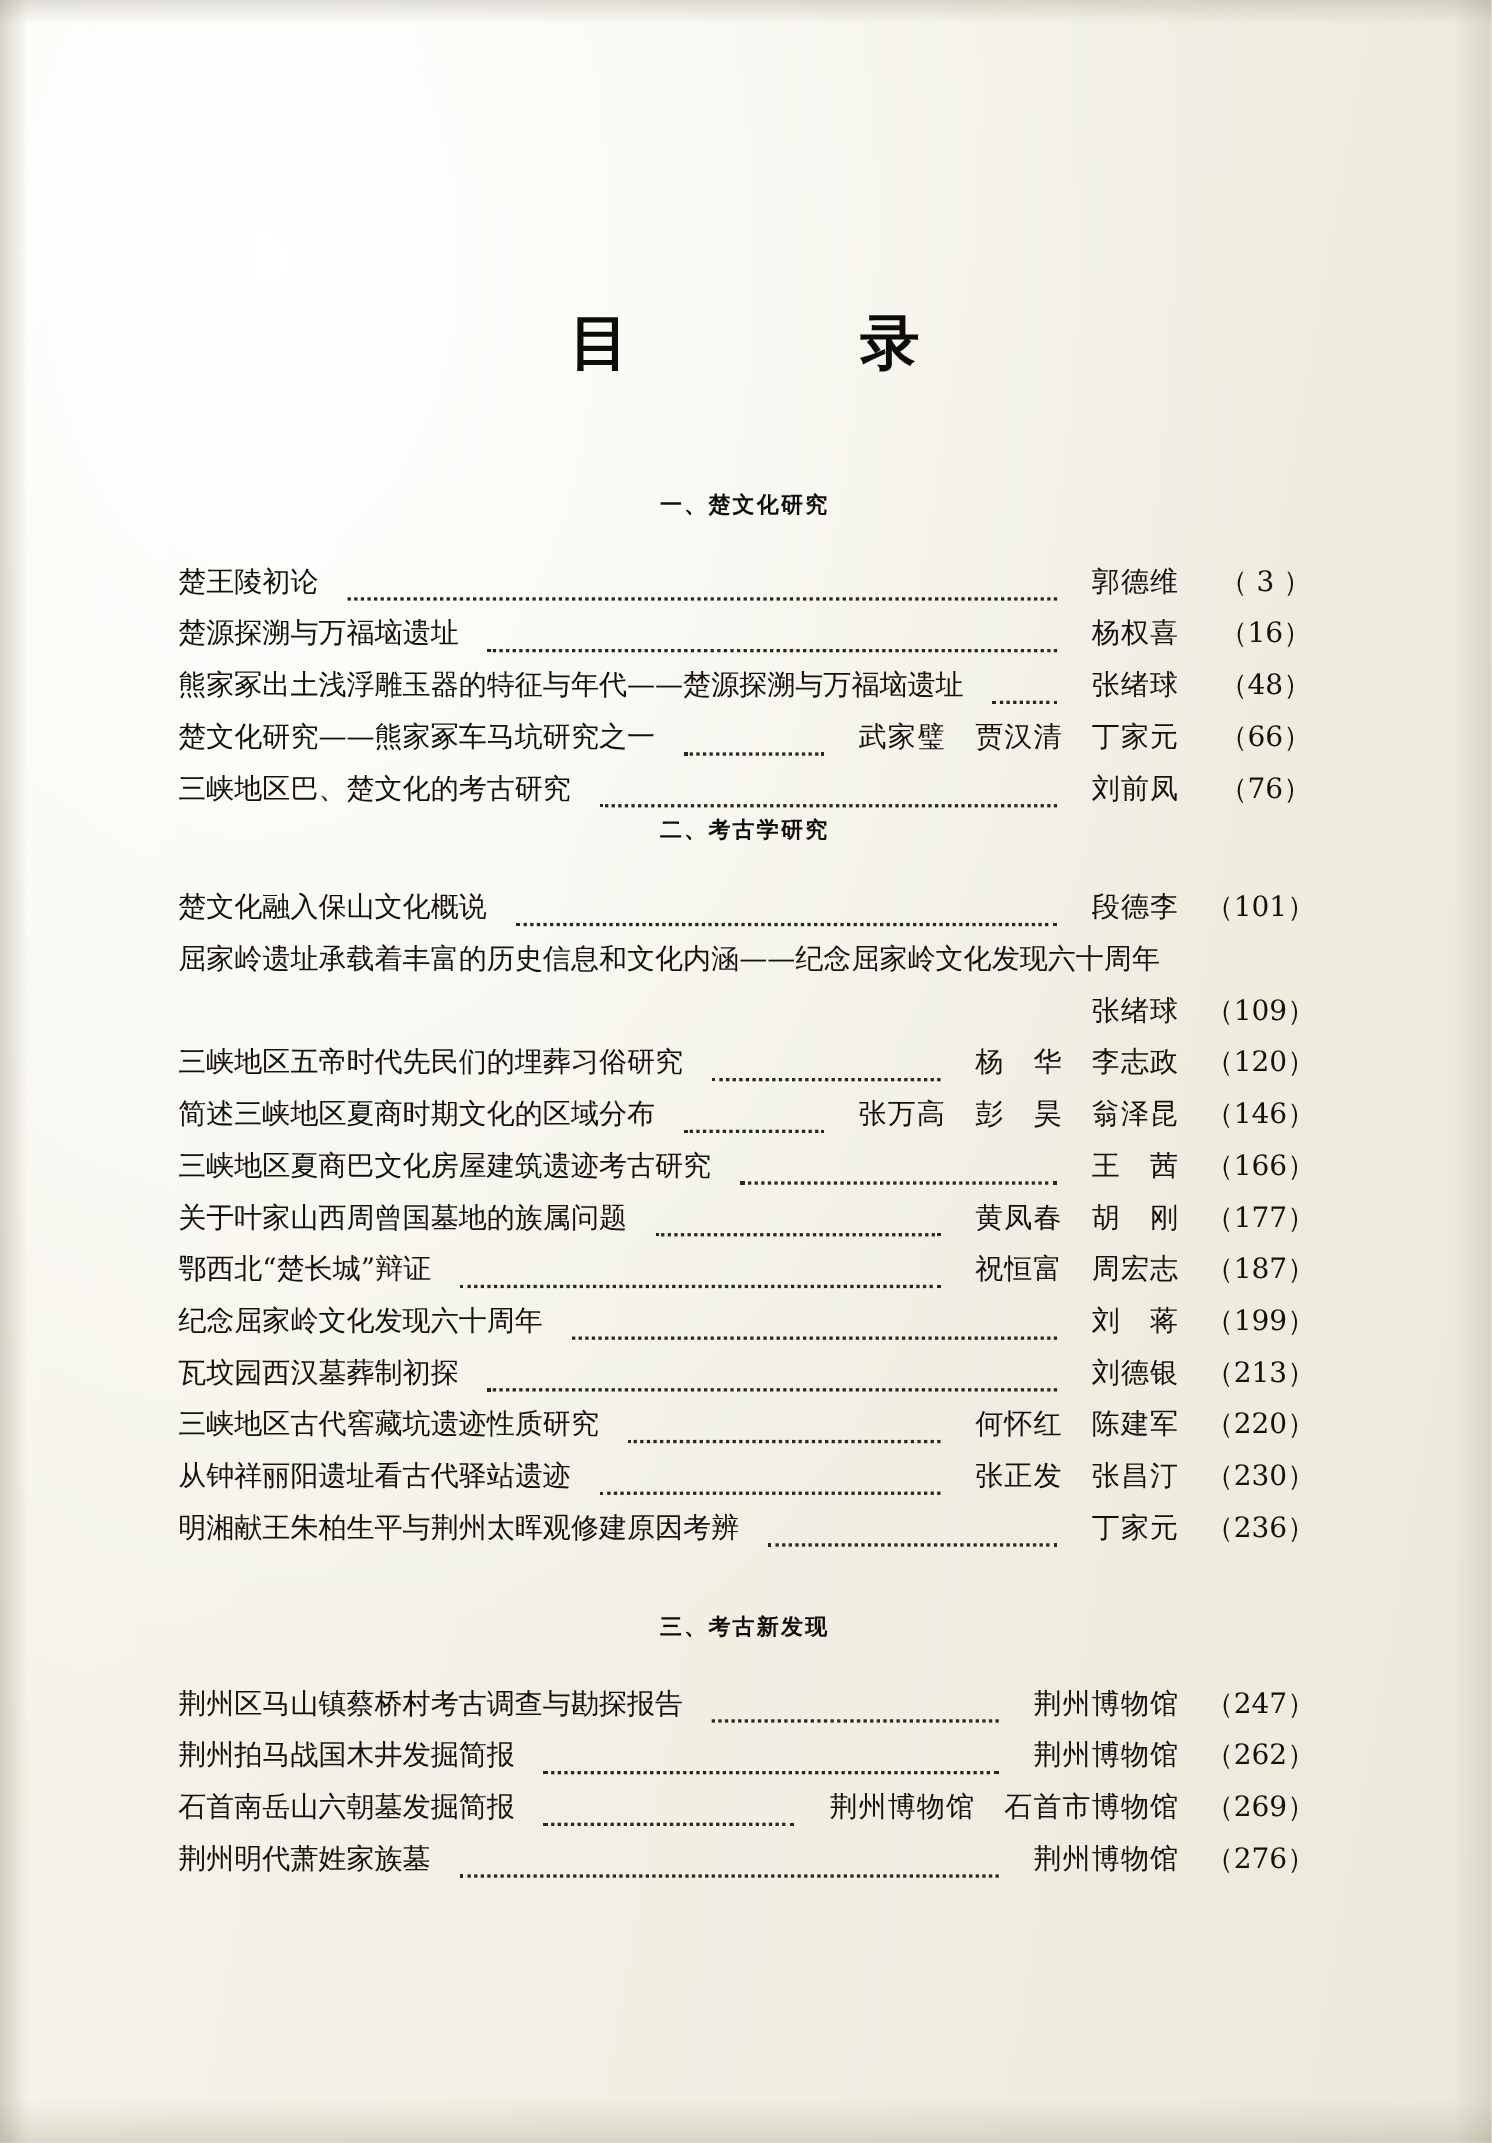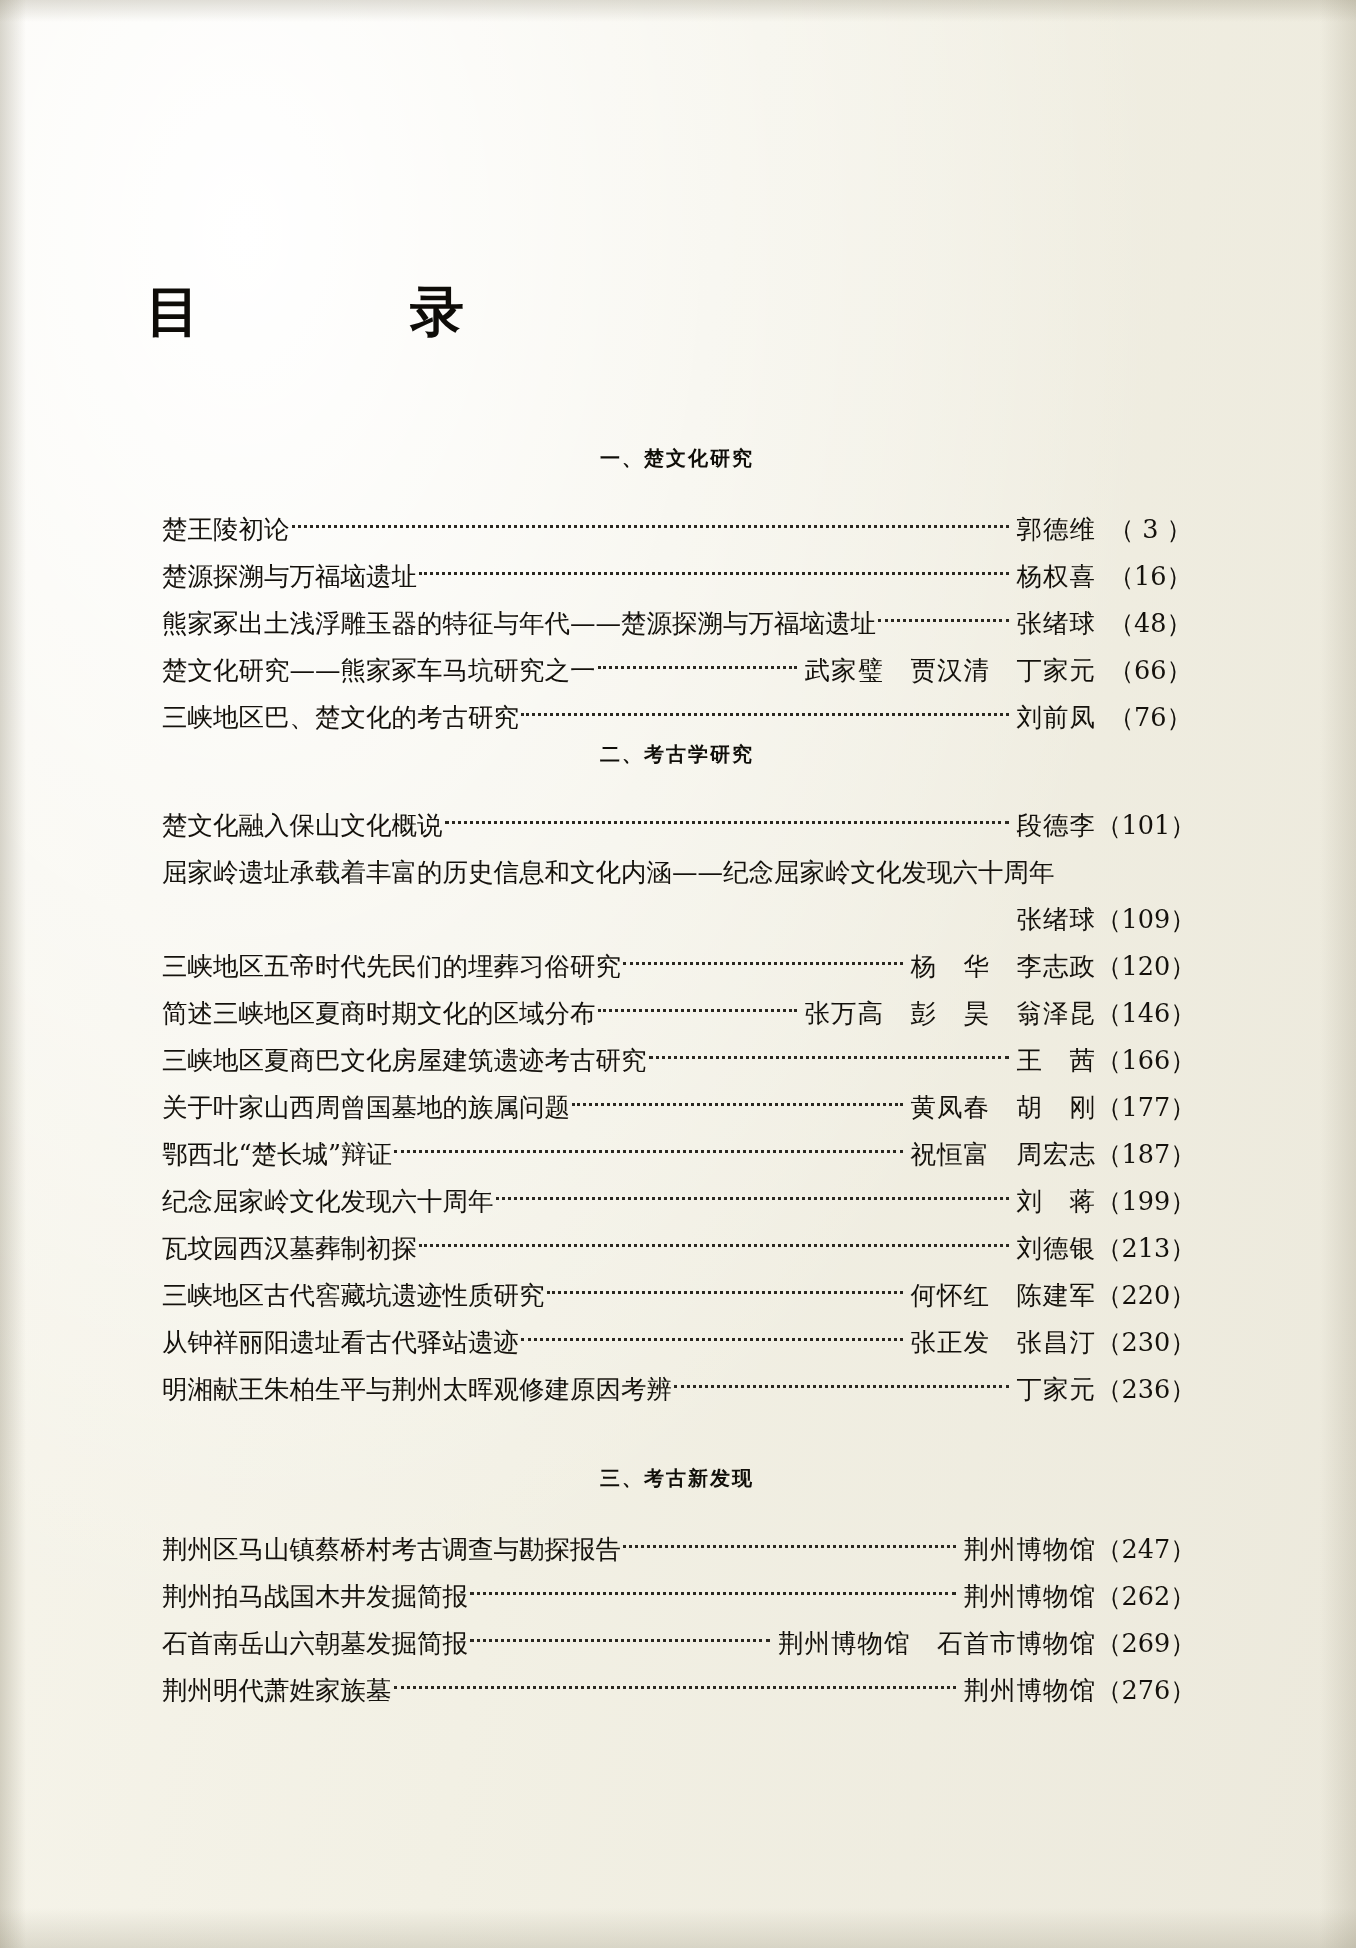--- a/index.html
+++ b/index.html
@@ -51,20 +51,21 @@
   .content {
     position: absolute;
     left: 112px;
     top: 0;
     width: 1130px;
     height: 1948px;
     color: #14110c;
   }
   .doc-title {
     margin-top: 276px;
+    text-align: center;
     font-size: 54px;
     font-weight: bold;
     letter-spacing: 34px;
     text-indent: 34px;
     font-family: Liberation Serif, serif;
     color: #0e0c08;
   }
   .section-heading {
     text-align: center;
     font-size: 20px;
@@ -79,28 +80,29 @@
 
   .toc-list {
     margin: 0;
     padding: 0;
     list-style: none;
   }
   .toc-list.after-heading { margin-top: 34px; }
 
   .entry {
     display: flex;
-    align-items: center;
+    align-items: flex-end;
     width: 1030px;
     margin: 0 auto;
     font-size: 25.5px;
     line-height: 47px;
     font-family: "DejaVu Serif", serif;
     white-space: nowrap;
     color: #14110c;
+    gap: 24px;
   }
   .entry .etitle {
     flex: 0 0 auto;
   }
   .entry .dots {
     flex: 1 1 auto;
     overflow: hidden;
     margin: 0 2px 7px 2px;
     height: 1px;
     border-bottom: 3px dotted #2a2720;

